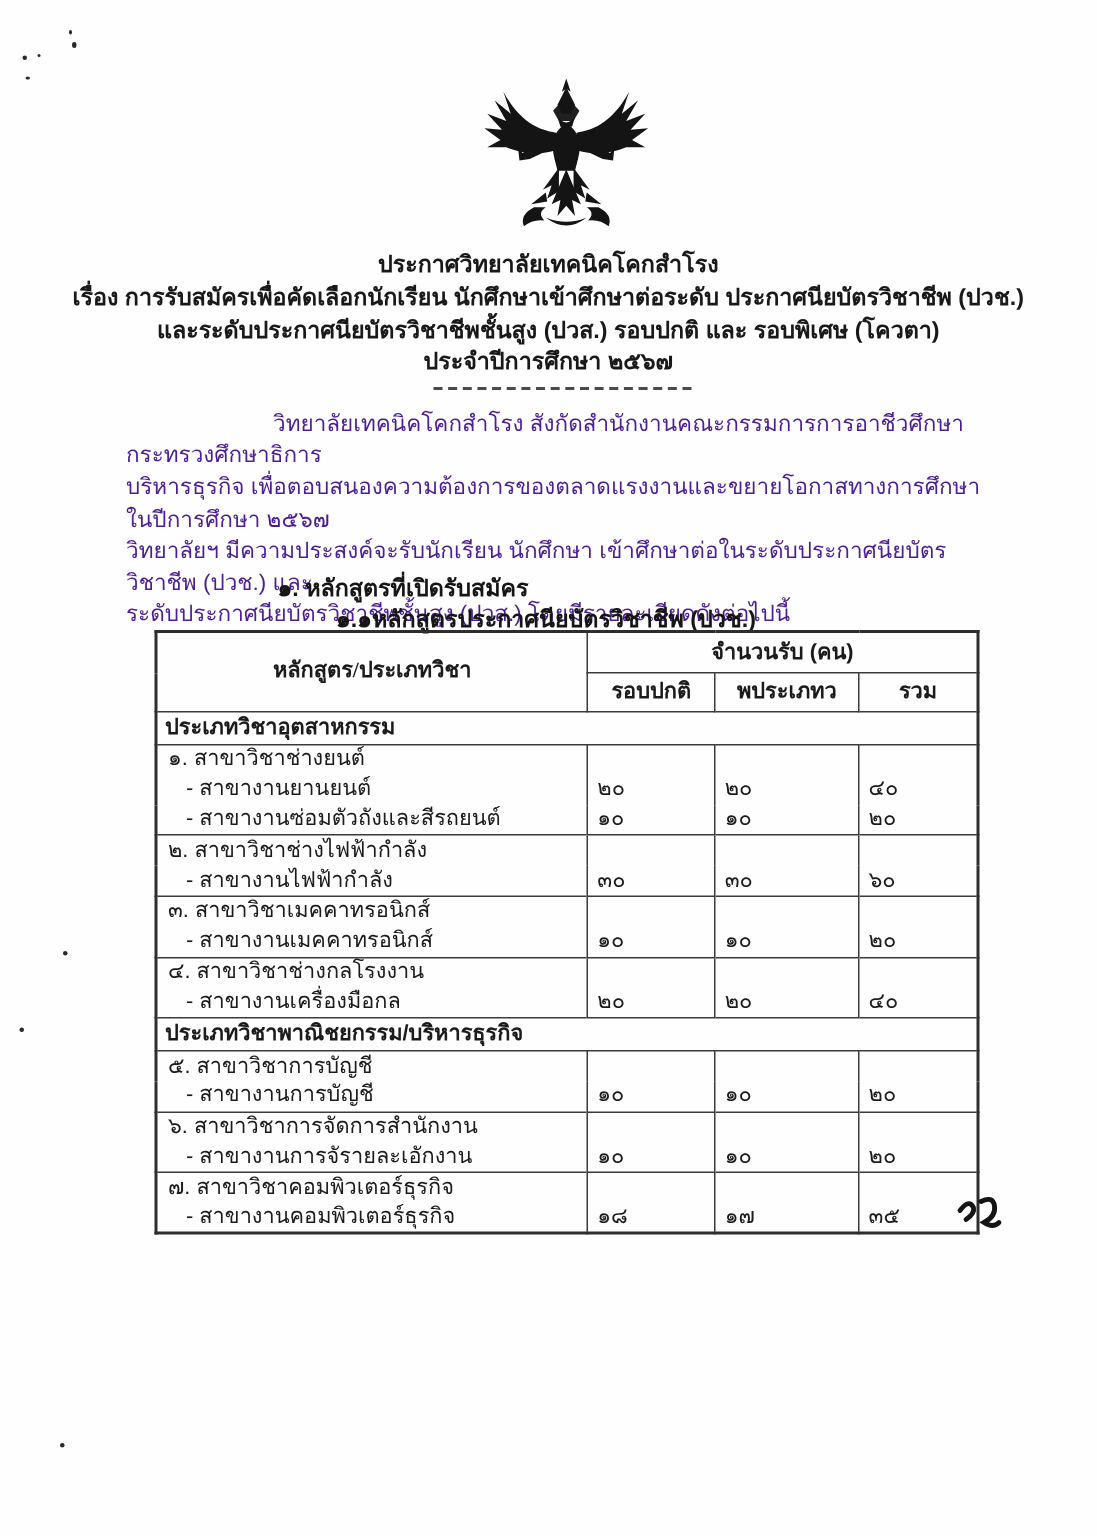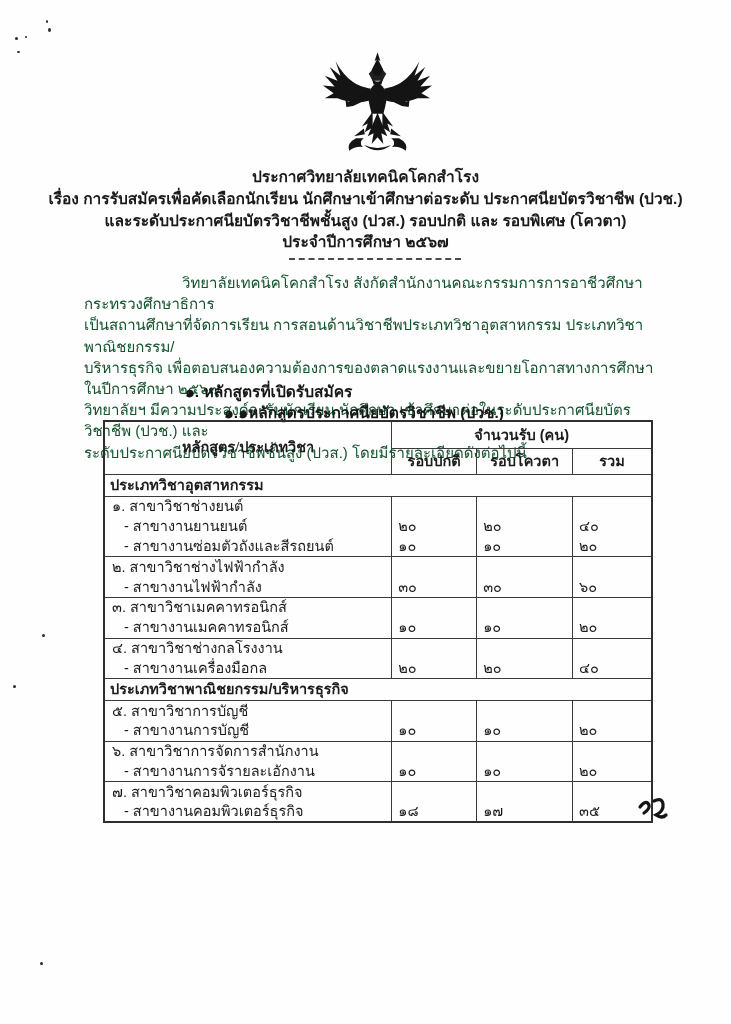--- a/index.html
+++ b/index.html
@@ -51,21 +51,21 @@
     border-bottom: 2px dashed #4a4a4a;
   }
   
   .paragraph {
     position: absolute;
     top: 272px;
     left: 84px;
     width: 578px;
     font-size: 15px;
     line-height: 21.2px;
-    color: #14532d;
+    color: #4c1d95;
   }
   .paragraph .indent { text-indent: 98px; }
   .h1 {
     position: absolute;
     top: 379px;
     left: 185px;
     font-weight: 700;
     font-size: 15.5px;
     color: #161616;
   }
@@ -176,21 +176,20 @@
     <div>ประกาศวิทยาลัยเทคนิคโคกสำโรง</div>
     <div>เรื่อง  การรับสมัครเพื่อคัดเลือกนักเรียน นักศึกษาเข้าศึกษาต่อระดับ ประกาศนียบัตรวิชาชีพ (ปวช.)</div>
     <div>และระดับประกาศนียบัตรวิชาชีพชั้นสูง (ปวส.) รอบปกติ และ รอบพิเศษ (โควตา)</div>
     <div>ประจำปีการศึกษา ๒๕๖๗</div>
   </div>
 
   <div class="separator"></div>
 
   <div class="paragraph">
     <div class="indent">วิทยาลัยเทคนิคโคกสำโรง สังกัดสำนักงานคณะกรรมการการอาชีวศึกษา กระทรวงศึกษาธิการ</div>
-    <div>เป็นสถานศึกษาที่จัดการเรียน การสอนด้านวิชาชีพประเภทวิชาอุตสาหกรรม ประเภทวิชาพาณิชยกรรม/</div>
     <div>บริหารธุรกิจ เพื่อตอบสนองความต้องการของตลาดแรงงานและขยายโอกาสทางการศึกษา ในปีการศึกษา ๒๕๖๗</div>
     <div>วิทยาลัยฯ มีความประสงค์จะรับนักเรียน นักศึกษา เข้าศึกษาต่อในระดับประกาศนียบัตรวิชาชีพ (ปวช.) และ</div>
     <div>ระดับประกาศนียบัตรวิชาชีพชั้นสูง (ปวส.) โดยมีรายละเอียดดังต่อไปนี้</div>
   </div>
 
   <div class="h1">๑.  หลักสูตรที่เปิดรับสมัคร</div>
   <div class="h2">๑.๑หลักสูตรประกาศนียบัตรวิชาชีพ (ปวช.)</div>
 
   <table class="admission">
     <colgroup>
@@ -199,21 +198,21 @@
         <col style="width:17.5%">
         <col style="width:14.5%">
     </colgroup>
     <thead>
       <tr>
         <th class="h-course" rowspan="2">หลักสูตร/ประเภทวิชา</th>
         <th class="h-count" colspan="3">จำนวนรับ (คน)</th>
       </tr>
       <tr>
         <th class="h-sub">รอบปกติ</th>
-        <th class="h-sub">รอบโควตา</th>
+        <th class="h-sub">พประเภทว</th>
         <th class="h-sub">รวม</th>
       </tr>
     </thead>
     <tbody>
       <tr class="bt r-section">
         <td colspan="4">ประเภทวิชาอุตสาหกรรม</td>
       </tr>
       <tr class="bt r-group">
         <td class="lbl">๑. สาขาวิชาช่างยนต์</td>
         <td class="val"></td>

